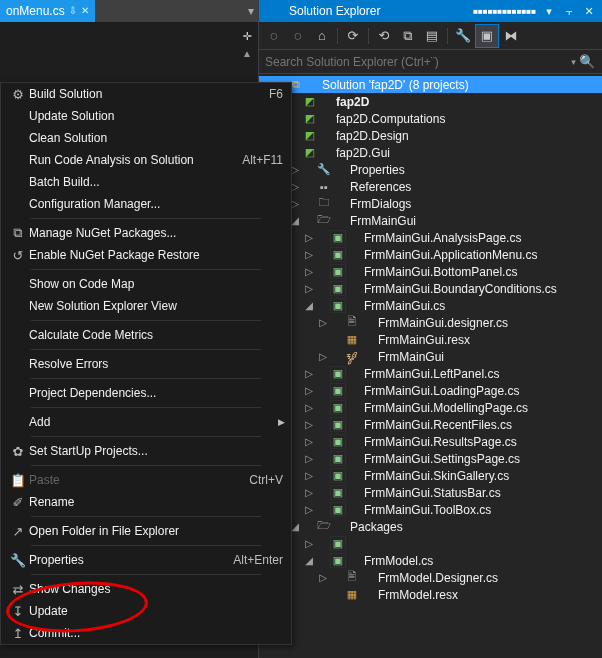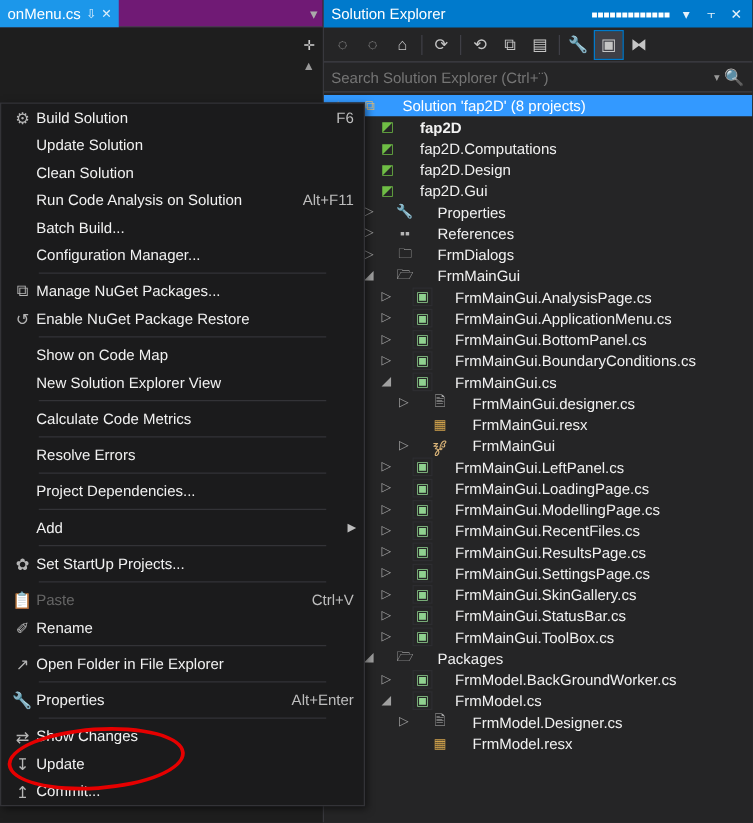--- a/index.html
+++ b/index.html
@@ -21,21 +21,21 @@
   
   .left {
     width: 258px;
     display: flex;
     flex-direction: column;
     background: #1e1e1e;
     position: relative;
   }
   .tab-strip {
     height: 22px;
-    background: #701a75;
+    background: #404040;
     display: flex;
     align-items: center;
     border-bottom: 1px solid #3f3f46;
   }
   .tab {
     height: 22px;
     display: flex;
     align-items: center;
     gap: 4px;
     padding: 0 6px;
@@ -114,21 +114,21 @@
   }
   .panel-title {
     height: 22px;
     background: #007acc;
     display: flex;
     align-items: center;
     gap: 6px;
     padding: 0 6px;
     color: #fff;
   }
-  .panel-title .title-text { flex: 1; }
+  .panel-title .title-text { flex: 1; margin-left: 24px; }
   .panel-title .title-btn { width: 14px; text-align: center; font-size: 11px; opacity: .9; }
   .toolbar {
     height: 28px;
     display: flex;
     align-items: center;
     gap: 2px;
     padding: 0 4px;
     border-bottom: 1px solid #3f3f46;
     color: #c5c5c5;
   }
@@ -517,21 +517,20 @@
         <span class="lbl">FrmMainGui.ToolBox.cs</span>
       </div>
       <div class="node" style="padding-left:30px">
         <span class="exp">◢</span>
           <span class="ico ic-folder-open">🗁</span>
         <span class="lbl">Packages</span>
       </div>
       <div class="node" style="padding-left:44px">
         <span class="exp">▷</span>
           <span class="ico ic-form">▣</span>
-        <span class="lbl">FrmModel.BackGroundWorker.cs</span>
       </div>
       <div class="node" style="padding-left:44px">
         <span class="exp">◢</span>
           <span class="ico ic-form">▣</span>
         <span class="lbl">FrmModel.cs</span>
       </div>
       <div class="node" style="padding-left:58px">
         <span class="exp">▷</span>
           <span class="ico ic-design">🖹</span>
         <span class="lbl">FrmModel.Designer.cs</span>

